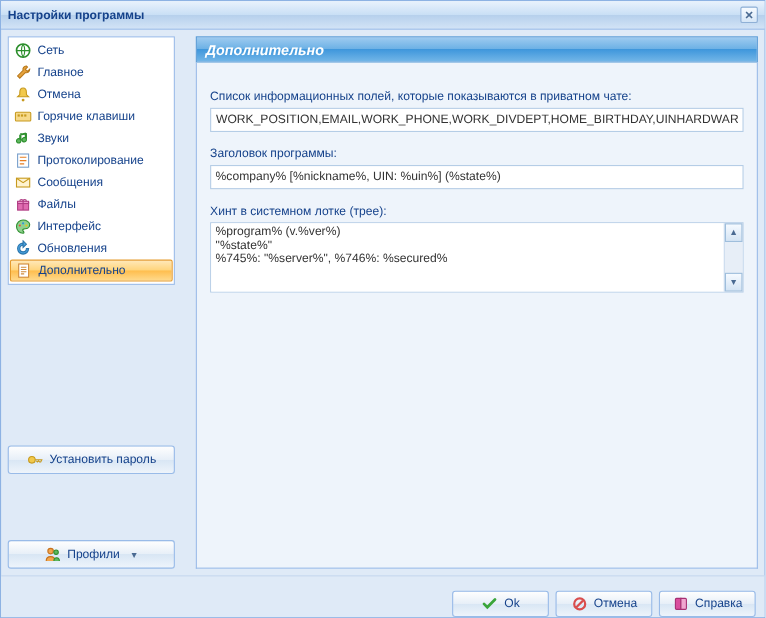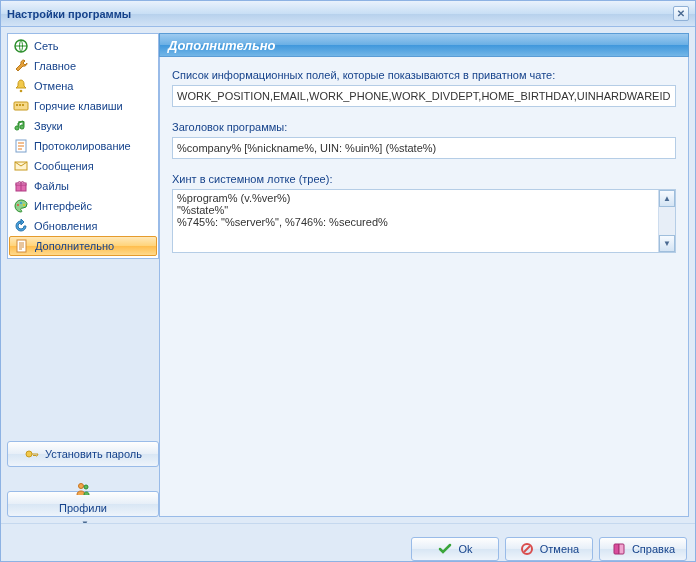--- a/index.html
+++ b/index.html
@@ -38,21 +38,21 @@
     border-radius: 2px;
     display: flex; align-items: center; justify-content: center;
     color: #4a6a92;
     font-size: 10px;
     cursor: pointer;
   }
   .body {
     flex: 1;
     display: flex;
     padding: 6px;
-    gap: 0;
+    gap: 19px;
   }
   .sidebar {
     width: 152px;
     display: flex;
     flex-direction: column;
   }
   .nav-panel {
     background: #fff;
     border: 1px solid #99bbe8;
     flex: 0 0 auto;
@@ -111,21 +111,21 @@
     color: #ffffff;
     font-weight: bold;
     font-style: italic;
     font-size: 13px;
   }
   .section-body {
     flex: 1;
     border: 1px solid #99bbe8;
     border-top: none;
     background: #eef4fb;
-    padding: 10px 12px;
+    padding: 23px 12px;
     display: flex;
     flex-direction: column;
     gap: 4px;
   }
   .field-label {
     color: #15428b;
     font-size: 11px;
     margin-top: 2px;
   }
   .text-input {
@@ -192,21 +192,21 @@
     border-radius: 3px;
     display: flex;
     align-items: center;
     justify-content: center;
     gap: 5px;
     color: #15428b;
     cursor: pointer;
     padding: 0 10px;
   }
   .set-pass-row { margin-top: 6px; }
-  .profiles-row { margin-top: 24px; flex-direction: column; }
+  .profiles-row { margin-top: 60px; }
 </style>
 </head>
 <body>
 
 <div class="window">
 
   <div class="titlebar">
     <span>Настройки программы</span>
     <span class="spacer"></span>
     <div class="close-btn">

